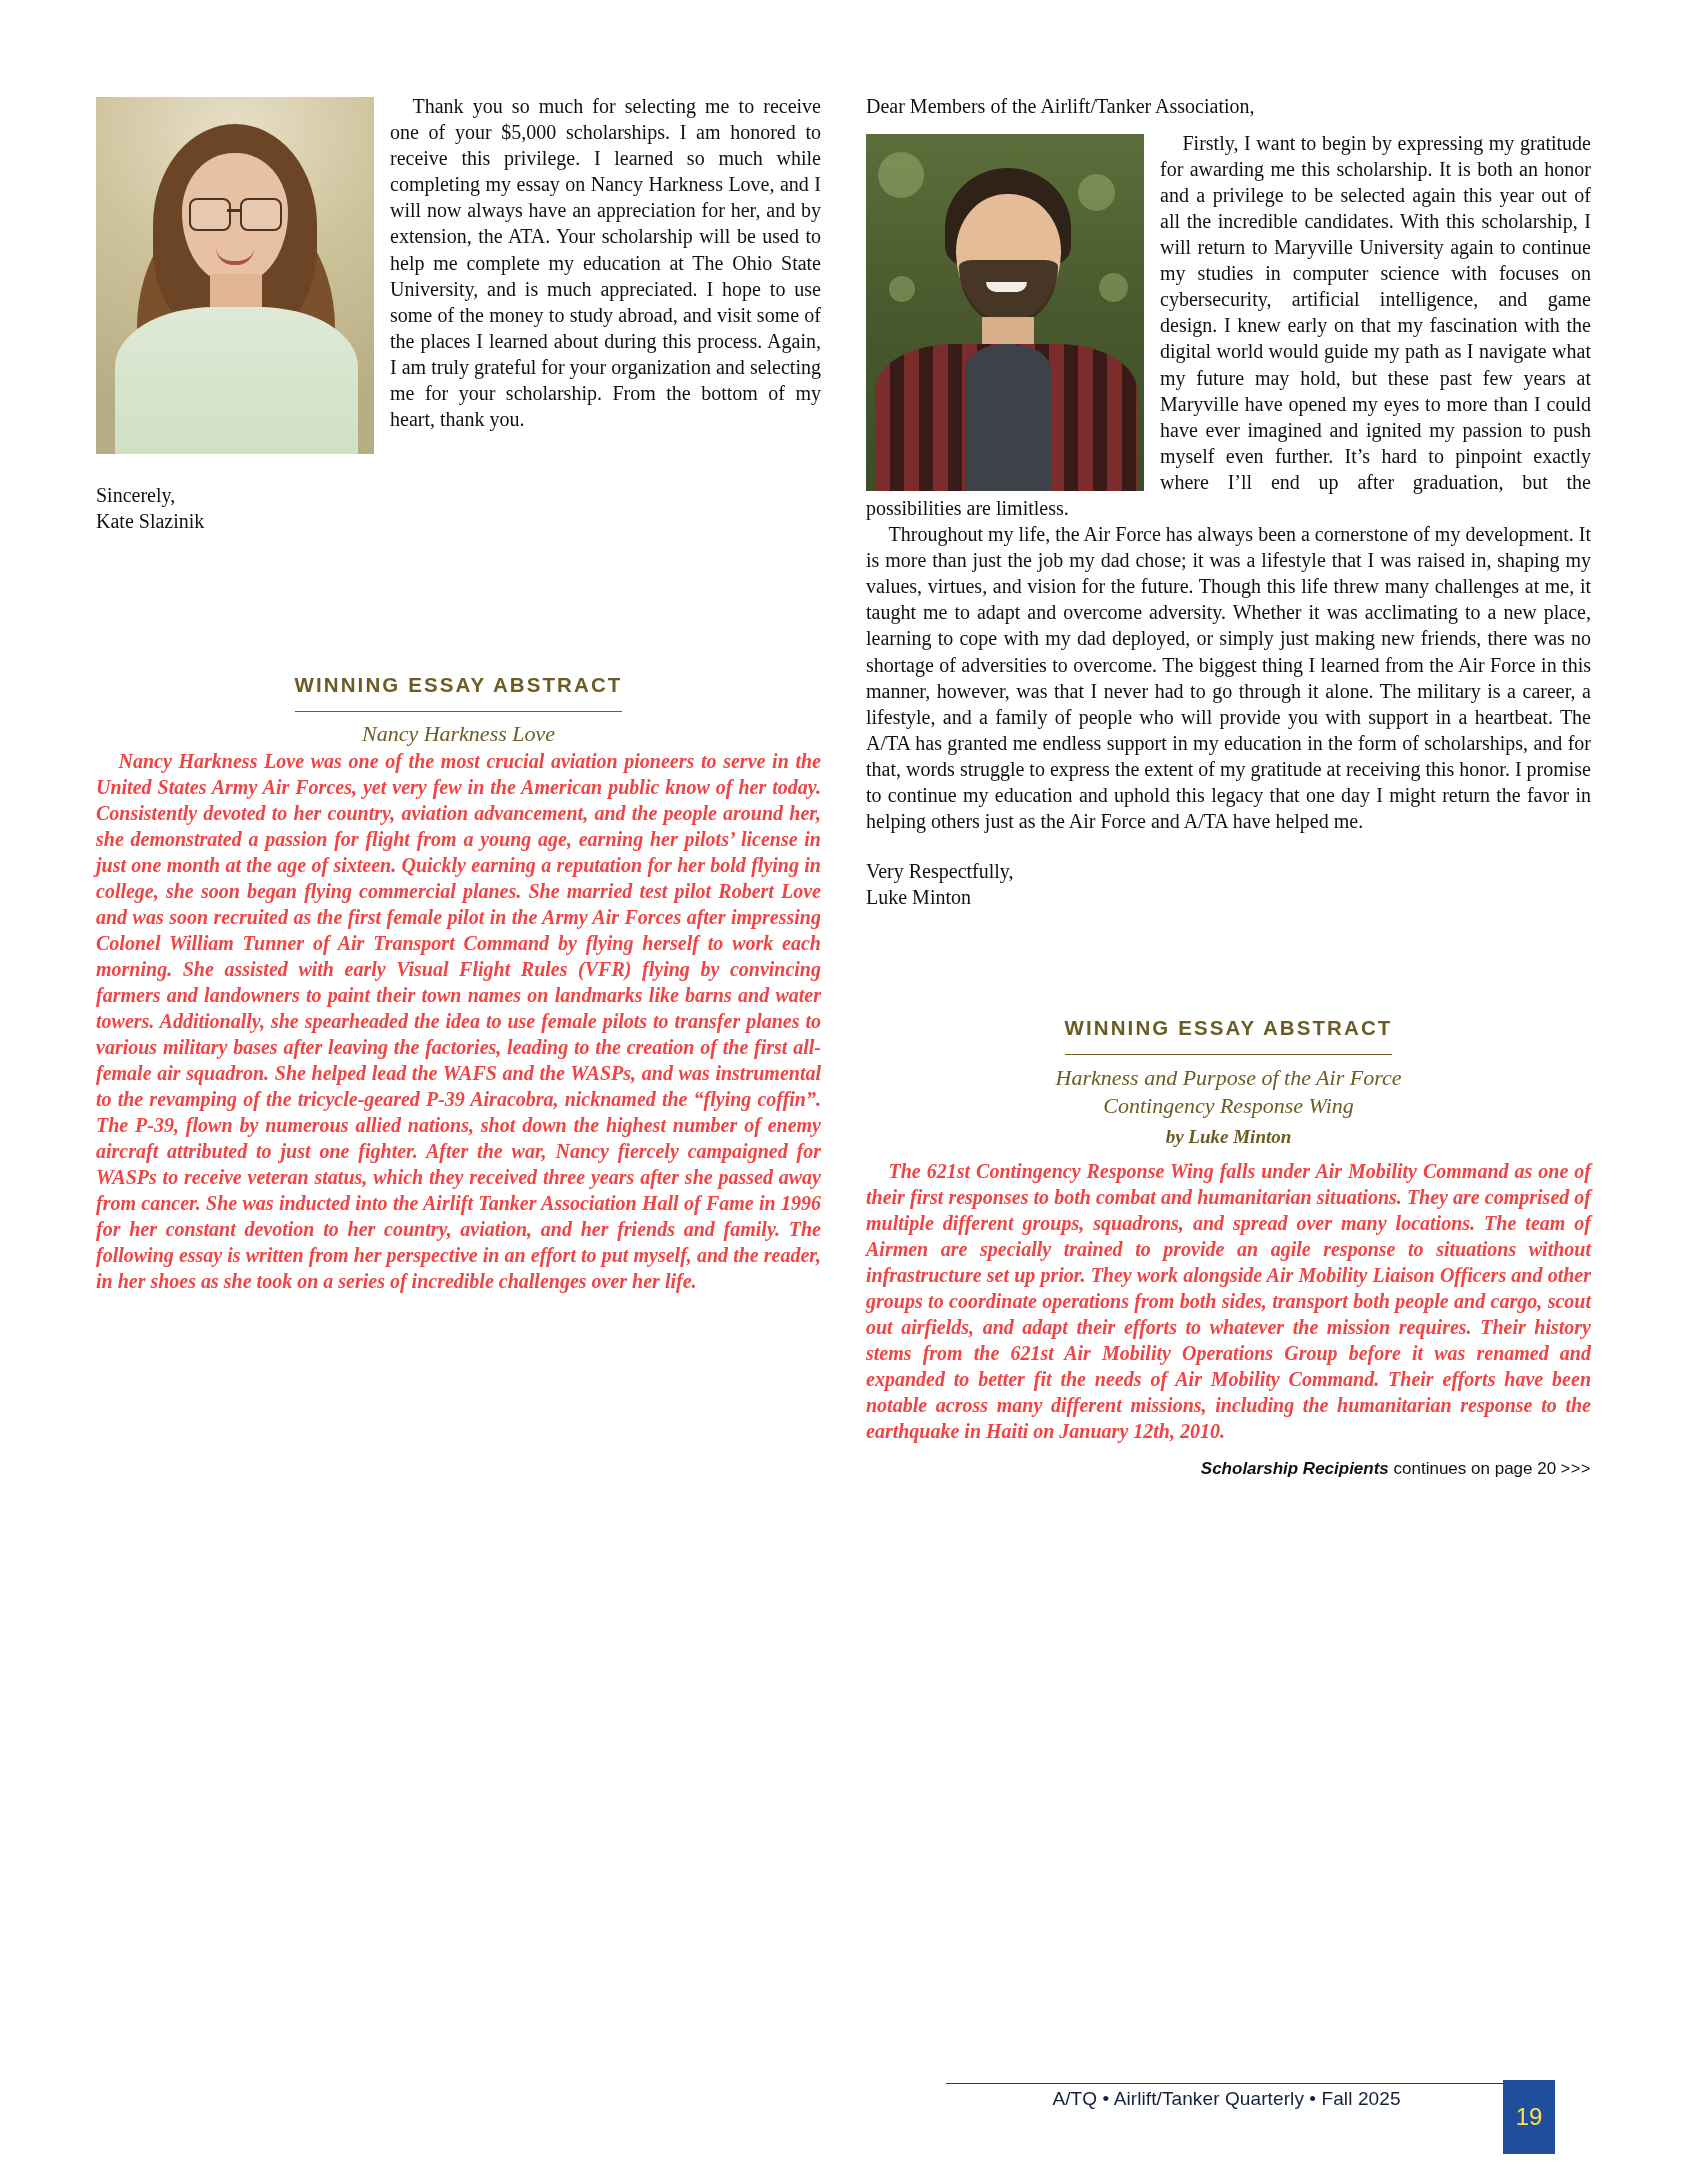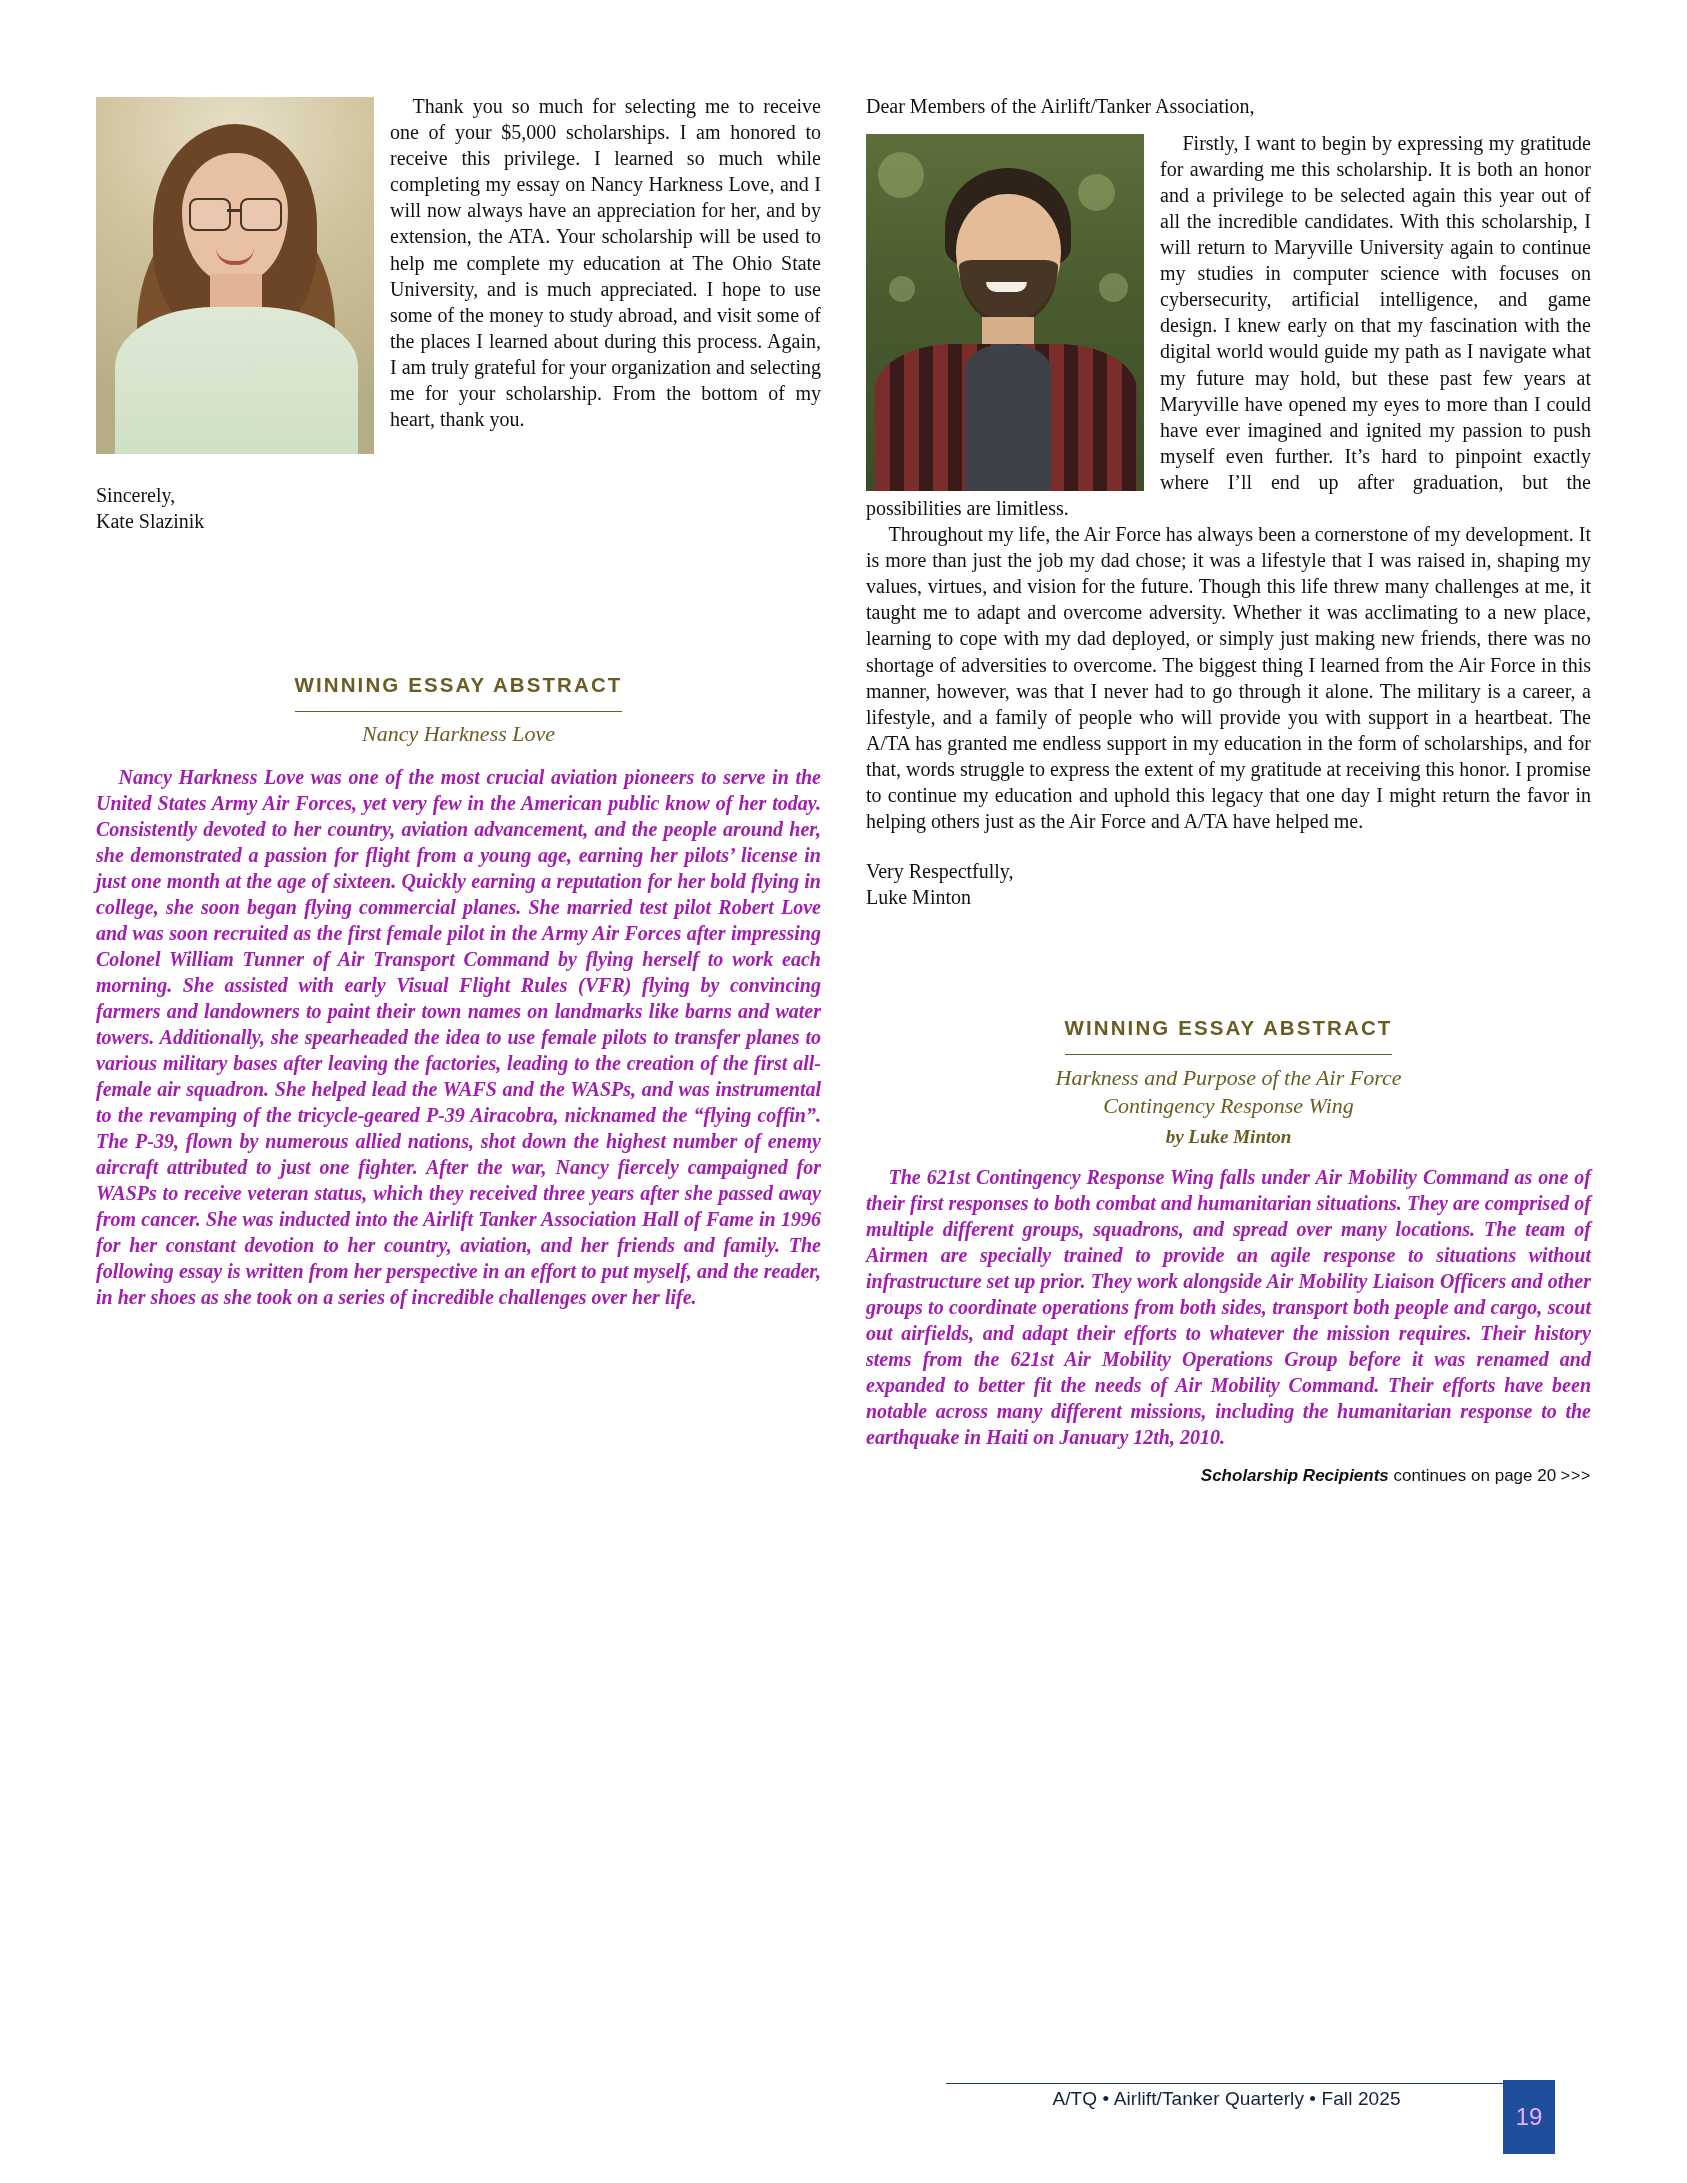--- a/index.html
+++ b/index.html
@@ -98,24 +98,23 @@
     font-size: 19px;
     color: #6b5c24;
     margin-top: 6.6px;
     margin-bottom: 9.3px;
   }
   .abstract-body {
     font-style: italic;
     font-weight: bold;
     font-size: 20px;
     line-height: 1.30;
-    color: #a21caf;
+    color: #ef4444;
     text-align: justify;
     text-indent: 22.5px;
-    margin-top: 16px;
   }
   .body-indent { text-indent: 22.5px; }
 
   
   .continues {
     text-align: right;
     font-size: 18px;
     margin-top: 14.6px;
     color: #111;
   }
@@ -161,21 +160,21 @@
     color: #14213d;
     letter-spacing: 0.1px;
   }
   .page-num-box {
     position: absolute;
     right: 0;
     top: -2.6px;
     width: 52px;
     height: 74px;
     background: #1f4e9c;
-    color: #f0abfc;
+    color: #fde047;
     font-family: "Liberation Sans", sans-serif;
     font-size: 24px;
     display: flex;
     align-items: center;
     justify-content: center;
   }
 
   
   .portrait {
     position: relative;

